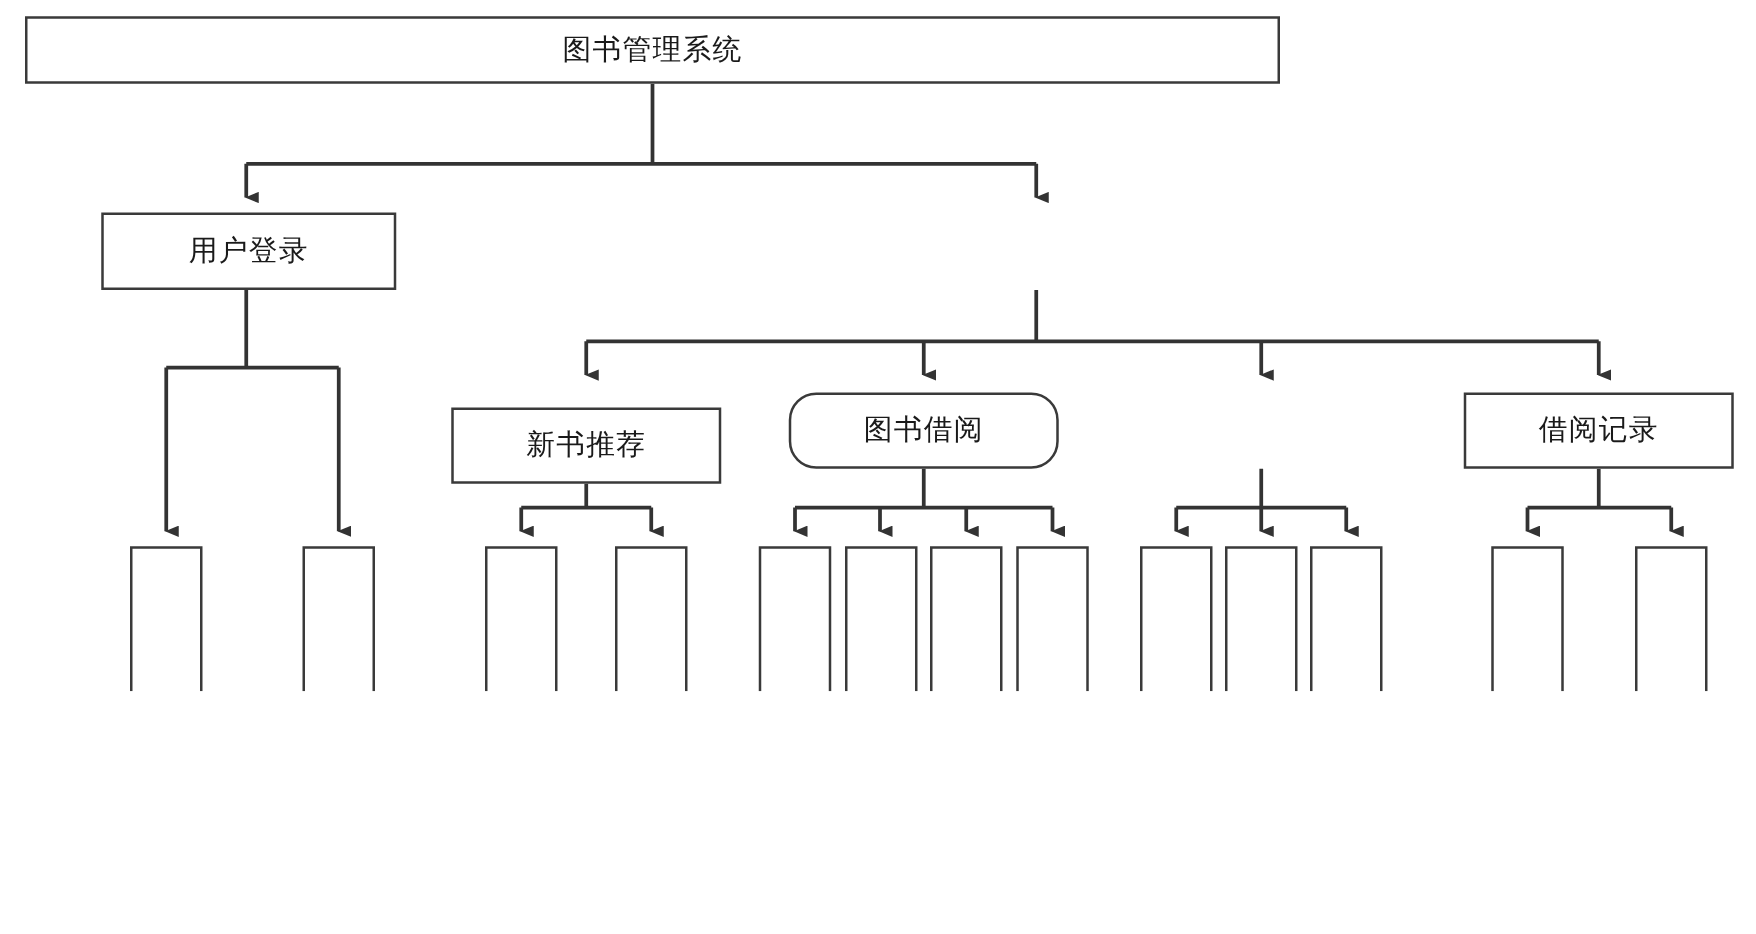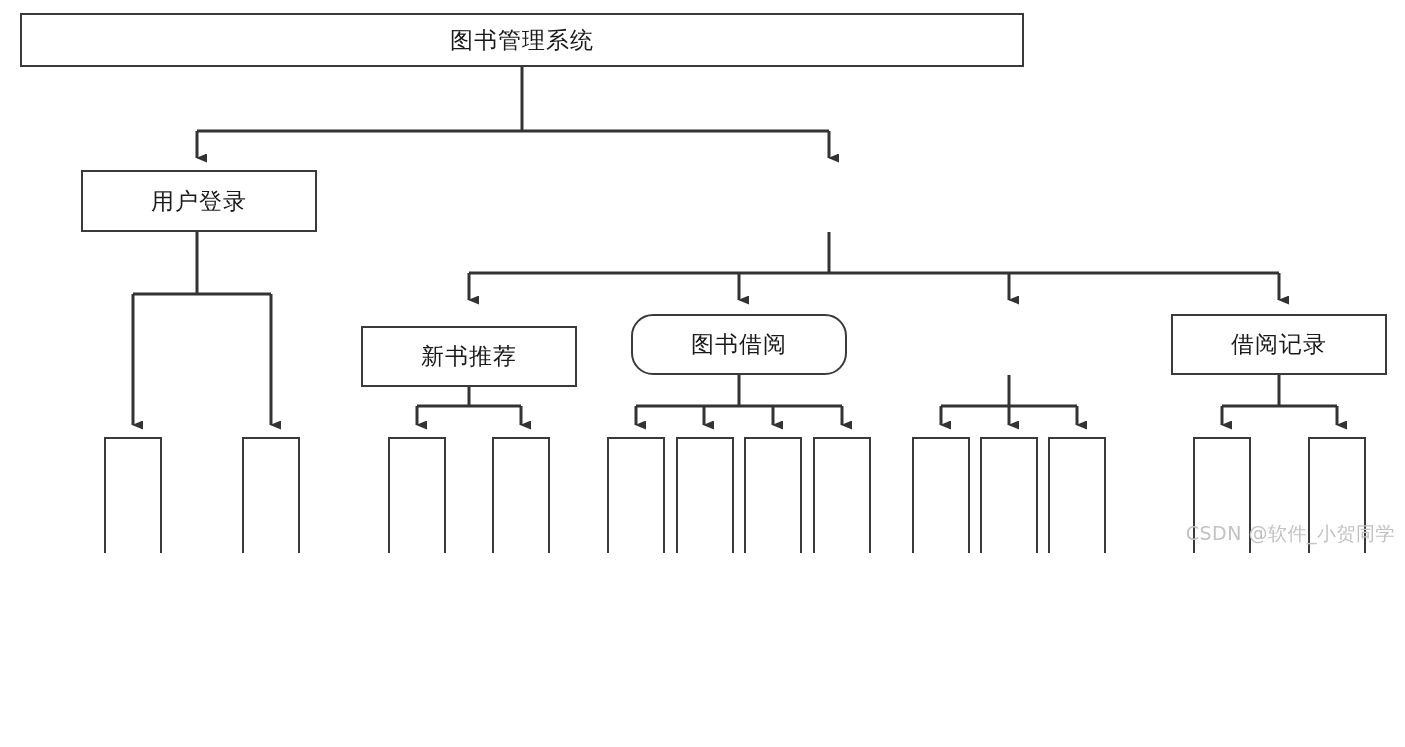--- a/index.html
+++ b/index.html
@@ -172,15 +172,14 @@
     <span class="label">确认归还（管理员）</span>
   </div>
 
   <div class="node v" style="left:1193px;top:437px;width:58px;height:296px;">
     <span class="label">新增借阅记录</span>
   </div>
   <div class="node v" style="left:1308px;top:437px;width:58px;height:296px;">
     <span class="label">查询借阅记录</span>
   </div>
 
-  <div id="watermark">CSDN @软件_小贺同学</div>
 
 </div>
 
 </body></html>

